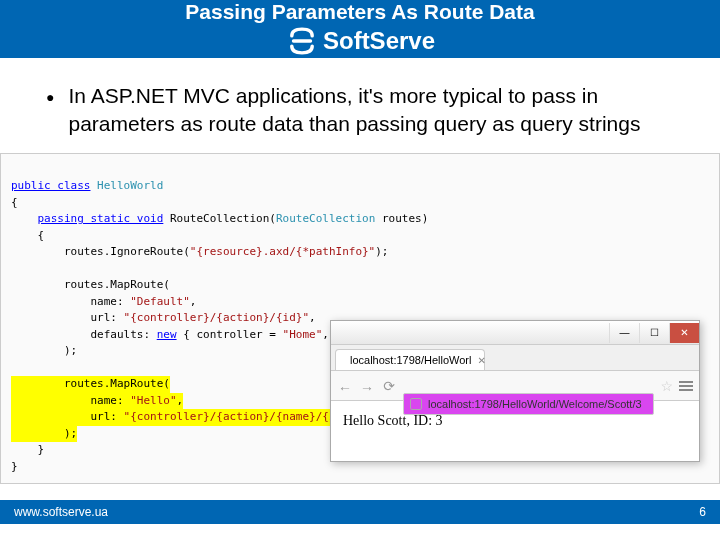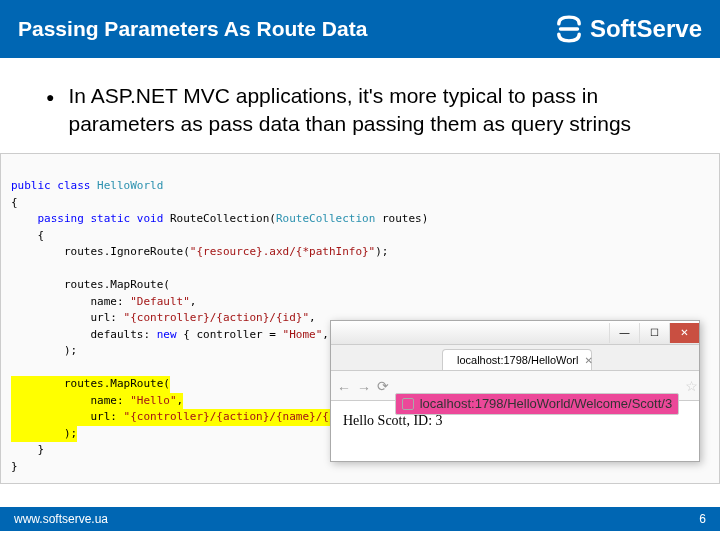--- a/index.html
+++ b/index.html
@@ -1,66 +1,66 @@
 <!DOCTYPE html>
 <html><head>
 <meta charset="utf-8">
 <style>
   * { margin: 0; padding: 0; box-sizing: border-box; }
   body { width: 720px; height: 540px; font-family: Arial, sans-serif; background: #fff; position: relative; overflow: hidden; }
-  .header { background: #0066b3; color: #fff; height: 58px; display: flex; align-items: center; justify-content: space-between; padding: 0 18px; }
+  .header { background: #0066b3; color: #fff; height: 58px; display: flex; align-items: center; justify-content: space-between; padding: 0 18px; flex-direction: column; }
   .title { font-size: 21px; font-weight: bold; }
   .logo { display: flex; align-items: center; gap: 4px; }
   .logo-icon { width: 34px; height: 34px; }
   .logo-text { font-size: 24px; font-weight: bold; color: #fff; }
   .content { padding: 24px 28px 0 28px; }
   .bullet-item { display: flex; gap: 14px; font-size: 21px; color: #000; line-height: 1.35; margin-left: 18px; }
   .bullet { font-size: 14px; margin-top: 6px; }
   .code-box { margin-top: 14px; border: 1px solid #ccc; background: #fafafa; padding: 8px 10px; font-family: Consolas, monospace; font-size: 11px; line-height: 1.5; white-space: pre; color: #000; position: relative; }
-  .kw { color: #0000ff; }
+  .kw { color: #0000ff; text-decoration: underline; }
   .cls { color: #2b91af; }
   .str { color: #a31515; }
   .hl { background: #ffff00; display: inline-block; }
   .browser { position: absolute; top: 320px; left: 330px; width: 370px; border: 1px solid #aaa; background: #fff; box-shadow: 2px 2px 8px rgba(0,0,0,0.25); font-family: "Segoe UI", sans-serif; font-size: 11px; }
   .browser-titlebar { height: 24px; background: linear-gradient(#fff, #e8e8e8); border-bottom: 1px solid #ccc; display: flex; justify-content: flex-end; align-items: center; }
   .win-btn { width: 30px; height: 20px; display: flex; align-items: center; justify-content: center; border-left: 1px solid #ddd; font-size: 10px; }
   .win-close { background: #c94f41; color: #fff; }
-  .browser-tabbar { height: 26px; background: #f0f0f0; border-bottom: 1px solid #ccc; display: flex; align-items: flex-end; padding-left: 4px; justify-content: center; }
+  .browser-tabbar { height: 26px; background: #f0f0f0; border-bottom: 1px solid #ccc; display: flex; align-items: flex-end; padding-left: 4px; }
   .tab { background: #fff; border: 1px solid #ccc; border-bottom: none; border-radius: 4px 4px 0 0; padding: 4px 8px; font-size: 11px; display: flex; align-items: center; gap: 6px; max-width: 150px; }
   .tab-icon { width: 12px; height: 12px; background: #ddd; border-radius: 2px; }
   .tab-close { color: #888; font-size: 10px; }
   .browser-addr { height: 30px; background: #f8f8f8; border-bottom: 1px solid #ccc; display: flex; align-items: center; padding: 0 6px; gap: 6px; }
   .nav-arrow { color: #999; font-size: 14px; width: 16px; text-align: center; }
-  .addr-input { flex: 1; border: 1px solid #ccc; background: #ec4899; height: 22px; border-radius: 2px; display: flex; align-items: center; padding: 0 6px; font-size: 13px; color: #333; margin-top: 36px; }
+  .addr-input { flex: 1; border: 1px solid #ccc; background: #d946ef; height: 22px; border-radius: 2px; display: flex; align-items: center; padding: 0 6px; font-size: 11px; color: #333; margin-top: 36px; }
   .addr-icon { width: 12px; height: 12px; border: 1px solid #aaa; border-radius: 2px; margin-right: 6px; }
   .star { color: #ccc; font-size: 14px; }
   .menu-icon { display: flex; flex-direction: column; gap: 2px; width: 14px; }
   .menu-icon span { height: 2px; background: #888; }
   .browser-body { padding: 12px; font-family: Liberation Serif, serif; font-size: 14px; min-height: 60px; }
-  .footer { position: absolute; bottom: 9px; left: 0; right: 0; height: 24px; background: #0066b3; color: #fff; display: flex; align-items: center; justify-content: space-between; padding: 0 14px; font-size: 12px; }
+  .footer { position: absolute; bottom: 16px; left: 0; right: 0; height: 24px; background: #0066b3; color: #fff; display: flex; align-items: center; justify-content: space-between; padding: 0 14px; font-size: 12px; }
 </style>
 </head>
 <body>
 
 <div class="header">
   <div class="title">Passing Parameters As Route  Data</div>
   <div class="logo">
     <svg class="logo-icon" viewBox="0 0 40 40">
       <path d="M8 14 C8 8 14 6 20 6 C26 6 32 8 32 14" stroke="#fff" stroke-width="4" fill="none" stroke-linecap="round"></path>
       <path d="M10 20 L30 20" stroke="#fff" stroke-width="4" stroke-linecap="round"></path>
       <path d="M8 26 C8 32 14 34 20 34 C26 34 32 32 32 26" stroke="#fff" stroke-width="4" fill="none" stroke-linecap="round"></path>
     </svg>
     <span class="logo-text">SoftServe</span>
   </div>
 </div>
 
 <div class="content">
   <div class="bullet-item">
     <span class="bullet">●</span>
-    <span>In ASP.NET MVC applications, it's more typical to pass in parameters as pass  data than passing them as query strings</span>
+    <span>In ASP.NET MVC applications, it's more typical to pass in parameters as route  data than passing query as query strings</span>
   </div>
 </div>
 
 <div class="code-box">
 <span class="kw">public class</span><span class="cls"> HelloWorld</span>
 <span>{</span>
 <span>    </span><span class="kw">passing static void</span><span> RouteCollection(</span><span class="cls">RouteCollection</span><span> routes)</span>
 <span>    {</span>
 <span>        routes.IgnoreRoute(</span><span class="str">"{resource}.axd/{*pathInfo}"</span><span>);</span>
 <span></span>

